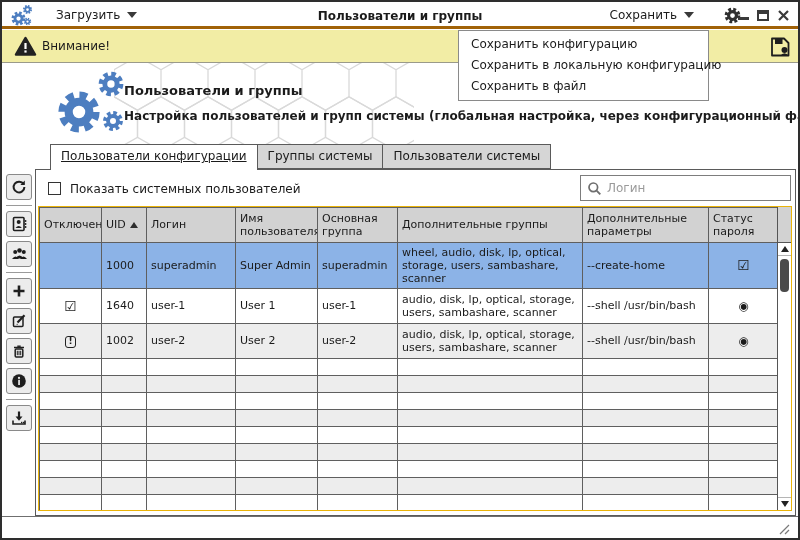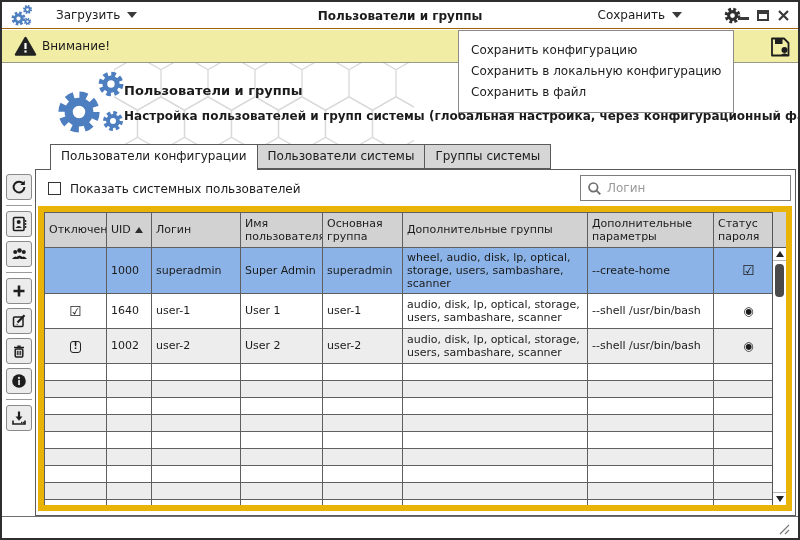--- a/index.html
+++ b/index.html
@@ -7,25 +7,25 @@
   body {
     border:2px solid #2e2e2e;
     position:relative;
     background:#fff;
     font-family:"DejaVu Sans","Liberation Sans",sans-serif;
     color:#1b1b1b;
     overflow:hidden;
   }
 
   
-  .topbar { position:absolute; left:0; top:0; width:100%; height:27px; background:#fff; border-bottom:1px solid #a16207; }
+  .topbar { position:absolute; left:0; top:0; width:100%; height:27px; background:#fff; border-bottom:3px solid #a16207; }
   .topbar-logo { position:absolute; left:8px; top:2px; color:#4d7ec0; }
   .menu-trigger { position:absolute; top:6px; font-size:12px; display:flex; align-items:center; gap:7px; cursor:default; }
   .load-btn { left:54px; }
-  .save-btn { right:116px; }
+  .save-btn { right:104px; }
   .caret-down { width:0; height:0; border-left:5px solid transparent; border-right:5px solid transparent; border-top:6px solid #3a3a3a; display:inline-block; }
   .topbar-title { position:absolute; left:50%; top:7px; transform:translateX(-50%); font-size:12px; font-weight:bold; white-space:nowrap; }
   .gear-btn { position:absolute; right:56px; top:4px; color:#2f2f2f; }
   .win-controls { position:absolute; right:8px; top:5px; display:flex; gap:8px; align-items:center; height:16px; }
   .wc-min { width:11px; height:3px; background:#3a3a3a; margin-top:6px; }
   .wc-max { width:12px; height:11px; border:2px solid #3a3a3a; border-top:4px solid #3a3a3a; }
 
   
   .banner { position:absolute; left:0; top:28px; width:100%; height:33px; background:#f2eda5; border-bottom:1px solid #9a9a8a;text-decoration:underline; }
   .banner-text { position:absolute; left:40px; top:9px; font-size:12px; }
@@ -36,39 +36,39 @@
   .hero { position:absolute; left:0; top:61px; width:100%; height:81px; background:#fff; overflow:hidden; }
   .hexes { position:absolute; left:112px; top:0; right:2px; height:100%; }
   .hero-logo { position:absolute; left:52px; top:6px; color:#4d7ec0; }
   .hero-title { position:absolute; left:122px; top:20px; font-size:13px; font-weight:bold; }
   .hero-sub { position:absolute; left:122px; top:46px; font-size:12px; font-weight:bold; white-space:nowrap; }
 
   
   .tabs { position:absolute; left:48px; top:142px; display:flex; z-index:3; }
   .tab { height:25px; line-height:23px; padding:0 10px; font-size:12px; background:#d6d6d6; border:1px solid #5a5a5a; border-left:none; white-space:nowrap; }
   .tab:first-child { border-left:1px solid #5a5a5a; }
-  .tab.active { background:#fff; height:26px; border-bottom:none; }
+  .tab.active { background:#fff; height:26px; border-bottom:none;text-decoration:underline; }
 
   
   .panel { position:absolute; left:33px; top:167px; width:761px; height:347px; border:1px solid #5a5a5a; background:#fff; z-index:1; }
 
   
   .sidebar { position:absolute; left:3px; top:172px; width:28px; display:flex; flex-direction:column; align-items:center; gap:4px; z-index:2; }
   .sbtn { width:26px; height:26px; border:1px solid #8a8a8a; border-radius:3px; background:#ececec; display:flex; align-items:center; justify-content:center; color:#1e1e1e; }
   .sep { width:26px; height:1px; background:#9a9a9a; margin:1px 0; }
 
   
   .chk-box { position:absolute; left:46px; top:180px; width:13px; height:13px; border:1.5px solid #333; background:#fff; z-index:2; }
   .chk-label { position:absolute; left:68px; top:180px; font-size:12px; z-index:2; }
   .search { position:absolute; left:578px; top:173px; width:211px; height:26px; border:1px solid #7d7d7d; background:#fff; display:flex; align-items:center; padding:0 6px; gap:5px; z-index:2; }
   .search input { border:none; outline:none; flex:1; font-size:12px; font-family:inherit; color:#1b1b1b; background:transparent; min-width:0; }
   .search input::placeholder { color:#9a9a9a; }
 
   
-  .tablewrap { position:absolute; left:36px; top:204px; width:754px; height:305px; border:6px solid #eab308; background:#fff; overflow:hidden; z-index:2; }
+  .tablewrap { position:absolute; left:36px; top:204px; width:754px; height:305px; border:1px solid #eab308; background:#fff; overflow:hidden; z-index:2; }
   table { border-collapse:collapse; table-layout:fixed; width:739px; }
   th, td { border:1px solid #5f5f5f; padding:2px 4px; font-size:11px; line-height:1.2; overflow:hidden; text-align:left; vertical-align:middle; }
   thead th { background:#d2d2d2; font-weight:normal; height:35px; }
   tr.r0 { height:46px; background:#8cb3e7; }
   tr.r1 { height:35px; background:#fff; }
   tr.r2 { height:35px; background:#ededed; }
   tr.filler { height:17px; background:#fff; }
   tr.filler.alt { background:#ededed; }
   td.center { text-align:center; }
   td.nowrap { white-space:nowrap; }
@@ -80,21 +80,21 @@
   
   .vscroll { position:absolute; top:0; right:0; width:14px; height:100%; border-left:1px solid #555; background:#fff; }
   .sb-cap { height:36px; background:#d2d2d2; border-bottom:1px solid #555; }
   .sb-up { height:13px; border-bottom:1px solid #b5b5b5; display:flex; align-items:center; justify-content:center; }
   .sb-down { position:absolute; bottom:0; left:0; width:100%; height:13px; border-top:1px solid #b5b5b5; display:flex; align-items:center; justify-content:center; }
   .tri-up { width:0; height:0; border-left:4px solid transparent; border-right:4px solid transparent; border-bottom:6px solid #222; }
   .tri-down { width:0; height:0; border-left:4px solid transparent; border-right:4px solid transparent; border-top:6px solid #222; }
   .sb-thumb { margin:3px 2px 0 2px; height:33px; background:#4a4a4a; border-radius:4px; }
 
   
-  .dropdown { position:absolute; left:456px; top:28px; width:276px; background:#fff; border:1px solid #8a8a8a; z-index:30; padding:9px 0; }
+  .dropdown { position:absolute; left:456px; top:28px; width:251px; background:#fff; border:1px solid #8a8a8a; z-index:30; padding:3px 0; }
   .menu-item { height:21px; line-height:21px; padding-left:12px; font-size:12px; white-space:nowrap; }
 
   
   .statusbar { position:absolute; left:0; bottom:0; width:100%; height:22px; border-top:1px solid #6f6f6f; background:#fff; }
   .grip { position:absolute; right:8px; bottom:3px; }
 </style>
 </head>
 <body>
 
 <svg width="0" height="0" style="position:absolute">
@@ -165,22 +165,22 @@
     <use href="#gear" x="0" y="18" width="50" height="50"></use>
     <use href="#gear" x="42" y="0" width="30" height="30"></use>
     <use href="#gear" x="47" y="40" width="24" height="24"></use>
   </svg>
   <div class="hero-title">Пользователи и группы</div>
   <div class="hero-sub">Настройка пользователей и групп системы (глобальная настройка, через конфигурационный файл)</div>
 </div>
 
 <div class="tabs">
   <div class="tab active">Пользователи конфигурации</div>
+  <div class="tab">Группы системы</div>
   <div class="tab">Пользователи системы</div>
-  <div class="tab">Группы системы</div>
 </div>
 
 <div class="panel"></div>
 
 <div class="sidebar">
   <div class="sbtn">
     <svg width="16" height="16">
       <path d="M12.6,5.2 A5.4,5.4 0 1,0 13.4,8" fill="none" stroke="currentColor" stroke-width="2"></path>
       <path d="M13.8,1.5 L13.8,6 L9.3,6 Z" fill="currentColor"></path>
     </svg>

